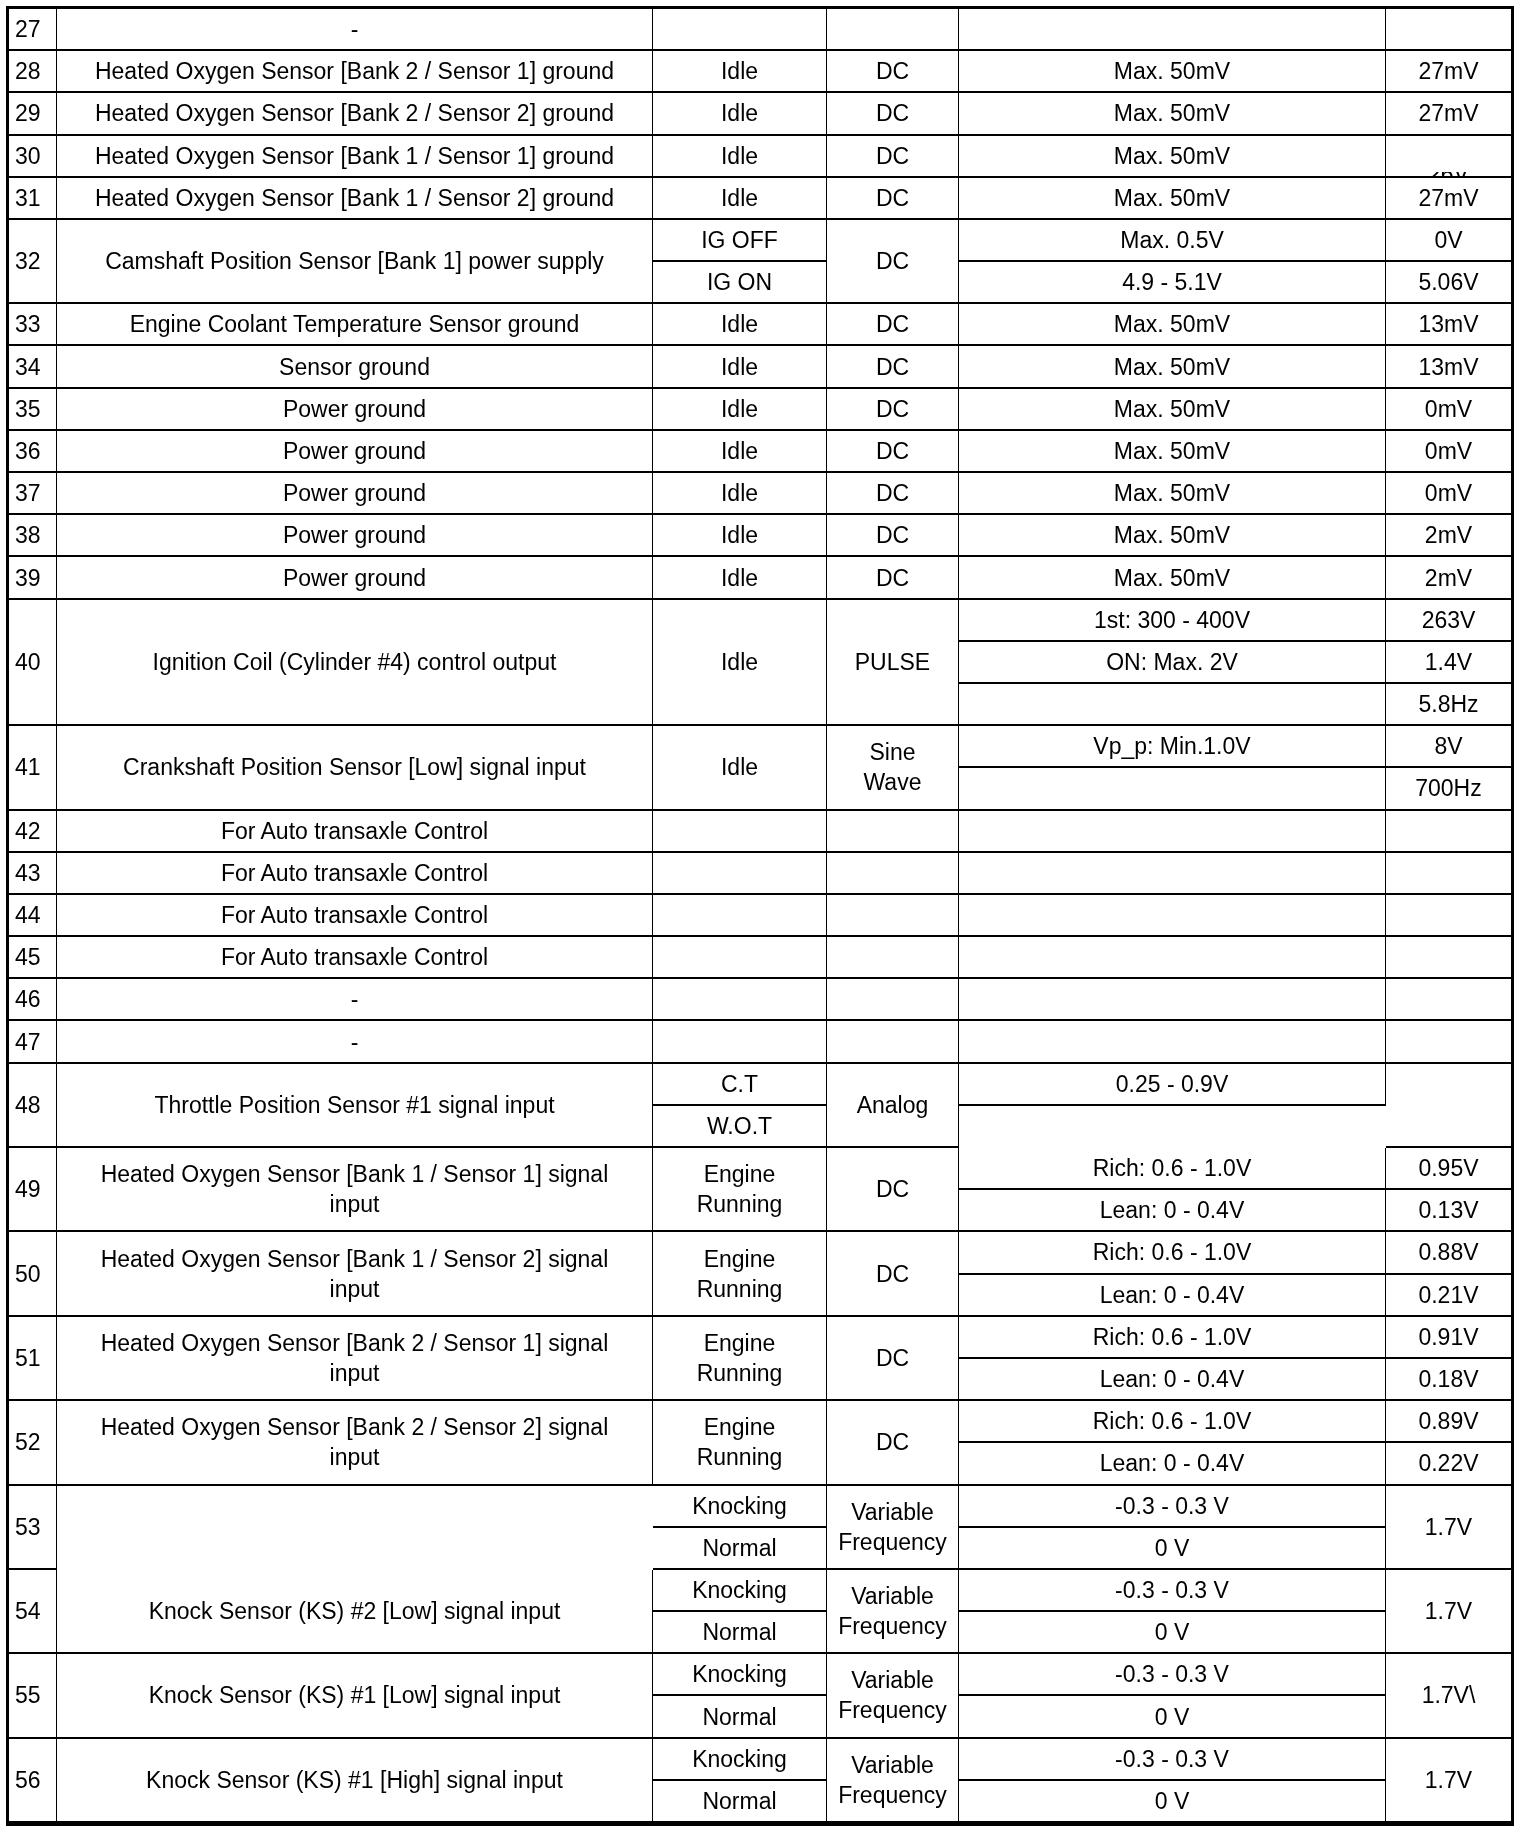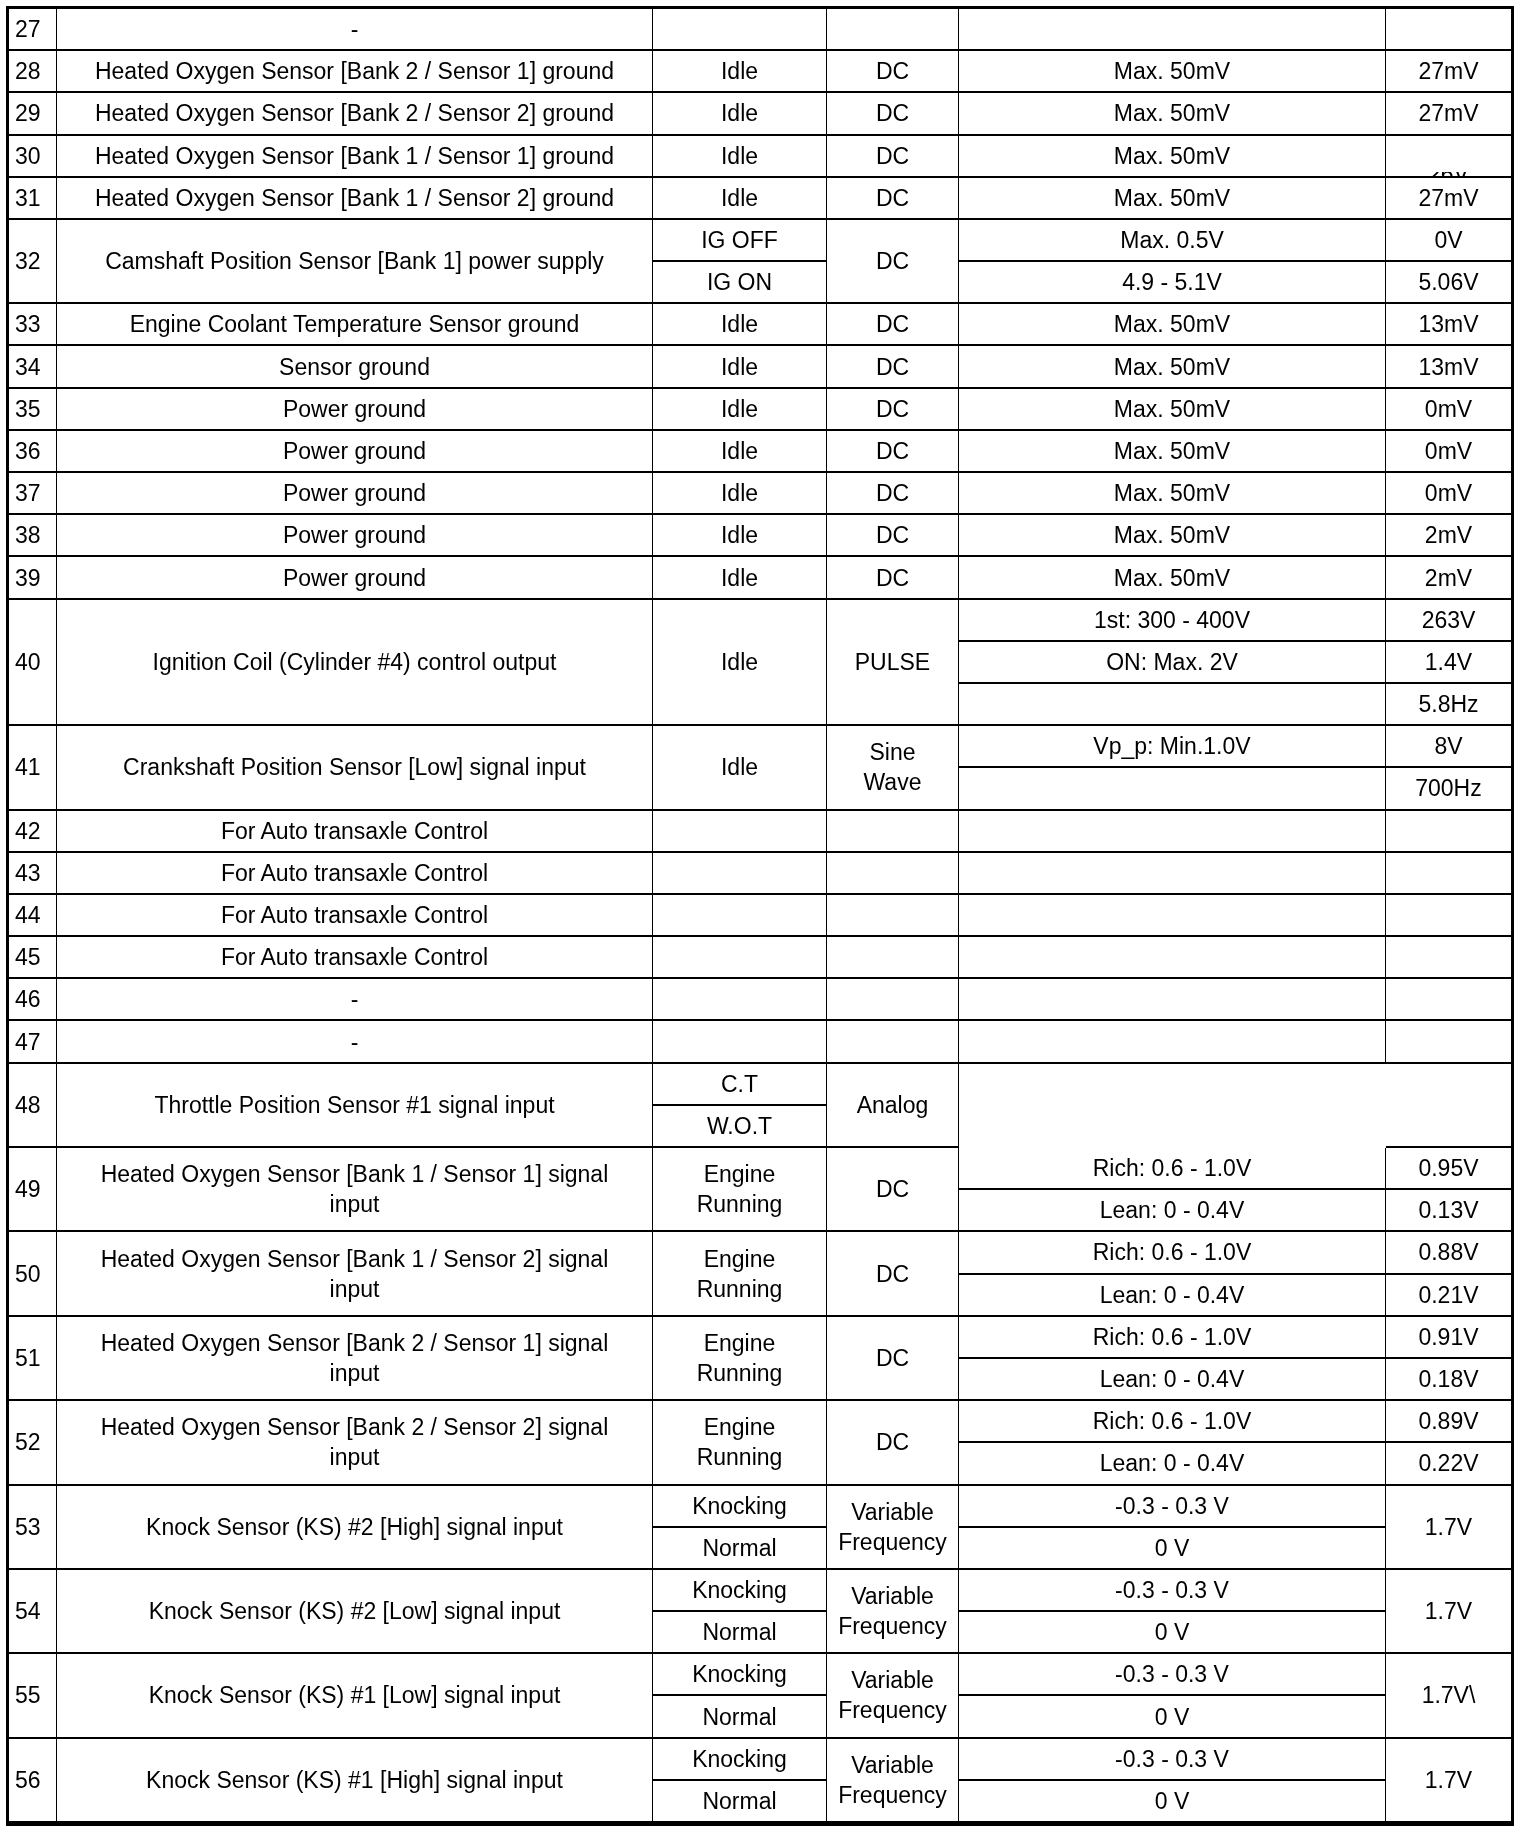--- a/index.html
+++ b/index.html
@@ -161,20 +161,21 @@
     <div class="c endrow" style="grid-area: 25 / 2 / 26;">-</div>
     <div class="c endrow" style="grid-area: 25 / 3 / 26;"></div>
     <div class="c endrow" style="grid-area: 25 / 4 / 26;"></div>
     <div class="c endrow" style="grid-area: 25 / 5 / 26;"></div>
     <div class="c endrow last" style="grid-area: 25 / 6 / 26;"></div>
     <div class="c pin endrow" style="grid-area: 26 / 1 / 28;">48</div>
     <div class="c endrow" style="grid-area: 26 / 2 / 28;">Throttle Position Sensor #1 signal input</div>
     <div class="c thick" style="grid-area: 26 / 3 / 27; text-align: right;">C.T</div>
     <div class="c endrow" style="grid-area: 27 / 3 / 28;">W.O.T</div>
     <div class="c endrow" style="grid-area: 26 / 4 / 28;">Analog</div>
+    <div class="c thick" style="grid-area: 26 / 5 / 27;">0.25 - 0.9V</div>
     <div class="c endrow last" style="grid-area: 26 / 6 / 28;"></div>
     <div class="c pin endrow" style="grid-area: 28 / 1 / 30;">49</div>
     <div class="c endrow" style="grid-area: 28 / 2 / 30;">Heated Oxygen Sensor [Bank 1 / Sensor 1] signal
 input</div>
     <div class="c endrow" style="grid-area: 28 / 3 / 30;">Engine
 Running</div>
     <div class="c endrow" style="grid-area: 28 / 4 / 30;">DC</div>
     <div class="c thick" style="grid-area: 28 / 5 / 29;">Rich: 0.6 - 1.0V</div>
     <div class="c endrow" style="grid-area: 29 / 5 / 30;">Lean: 0 - 0.4V</div>
     <div class="c thick last" style="grid-area: 28 / 6 / 29;">0.95V</div>
@@ -203,21 +204,20 @@
     <div class="c endrow" style="grid-area: 34 / 2 / 36;">Heated Oxygen Sensor [Bank 2 / Sensor 2] signal
 input</div>
     <div class="c endrow" style="grid-area: 34 / 3 / 36;">Engine
 Running</div>
     <div class="c endrow" style="grid-area: 34 / 4 / 36;">DC</div>
     <div class="c thick" style="grid-area: 34 / 5 / 35;">Rich: 0.6 - 1.0V</div>
     <div class="c endrow" style="grid-area: 35 / 5 / 36;">Lean: 0 - 0.4V</div>
     <div class="c thick last" style="grid-area: 34 / 6 / 35;">0.89V</div>
     <div class="c endrow last" style="grid-area: 35 / 6 / 36;">0.22V</div>
     <div class="c pin endrow" style="grid-area: 36 / 1 / 38;">53</div>
-    <div class="c endrow" style="grid-area: 36 / 2 / 38;">Knock Sensor (KS) #2 [High] signal input</div>
     <div class="c thick" style="grid-area: 36 / 3 / 37;">Knocking</div>
     <div class="c endrow" style="grid-area: 37 / 3 / 38;">Normal</div>
     <div class="c endrow" style="grid-area: 36 / 4 / 38;">Variable
 Frequency</div>
     <div class="c thick" style="grid-area: 36 / 5 / 37;">-0.3 - 0.3 V</div>
     <div class="c endrow" style="grid-area: 37 / 5 / 38;">0 V</div>
     <div class="c endrow last" style="grid-area: 36 / 6 / 38;">1.7V</div>
     <div class="c pin endrow" style="grid-area: 38 / 1 / 40;">54</div>
     <div class="c endrow" style="grid-area: 38 / 2 / 40;">Knock Sensor (KS) #2 [Low] signal input</div>
     <div class="c thick" style="grid-area: 38 / 3 / 39;">Knocking</div>

